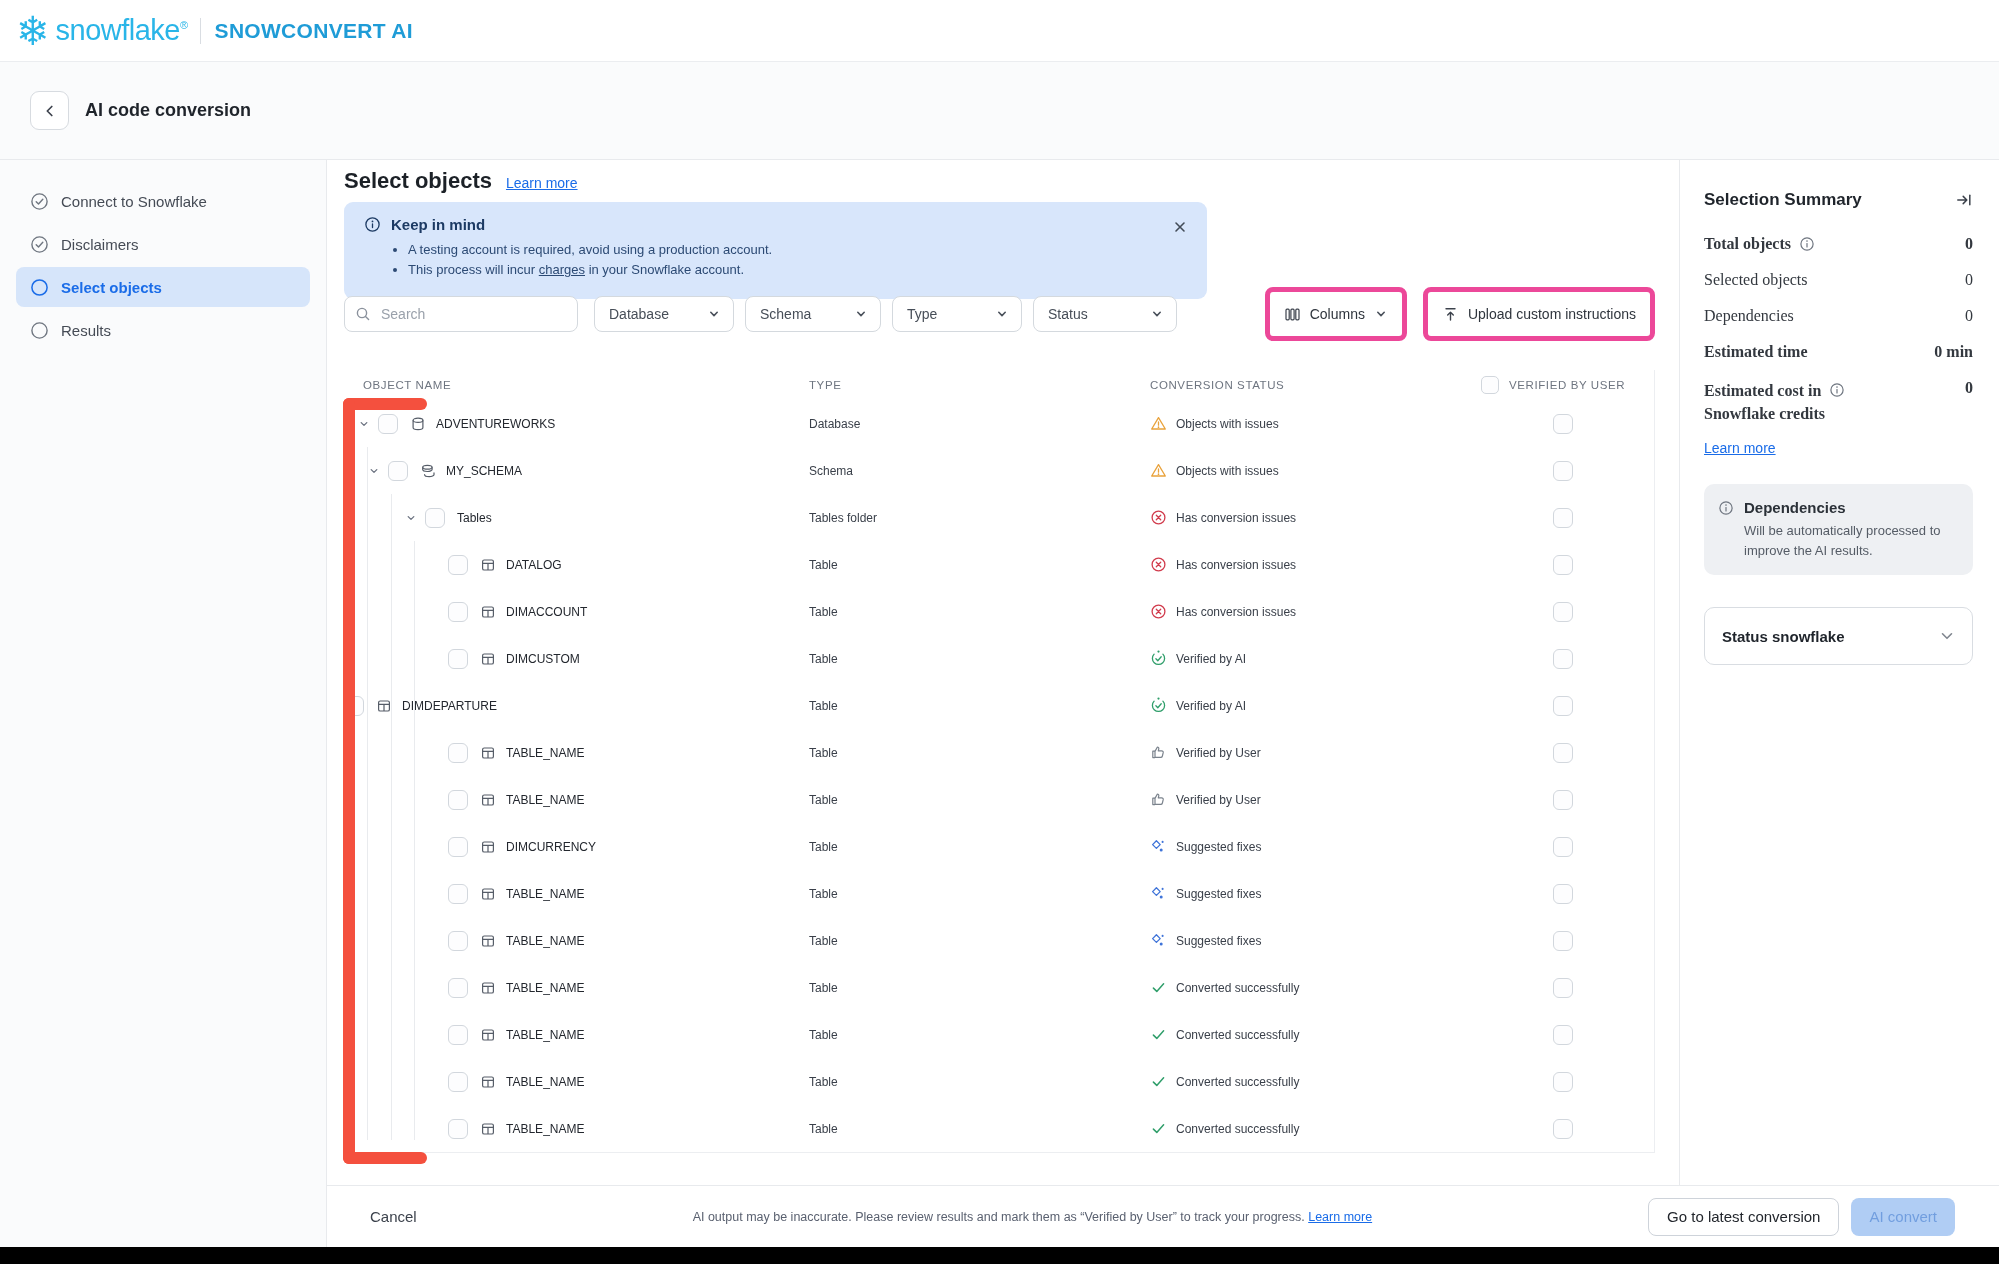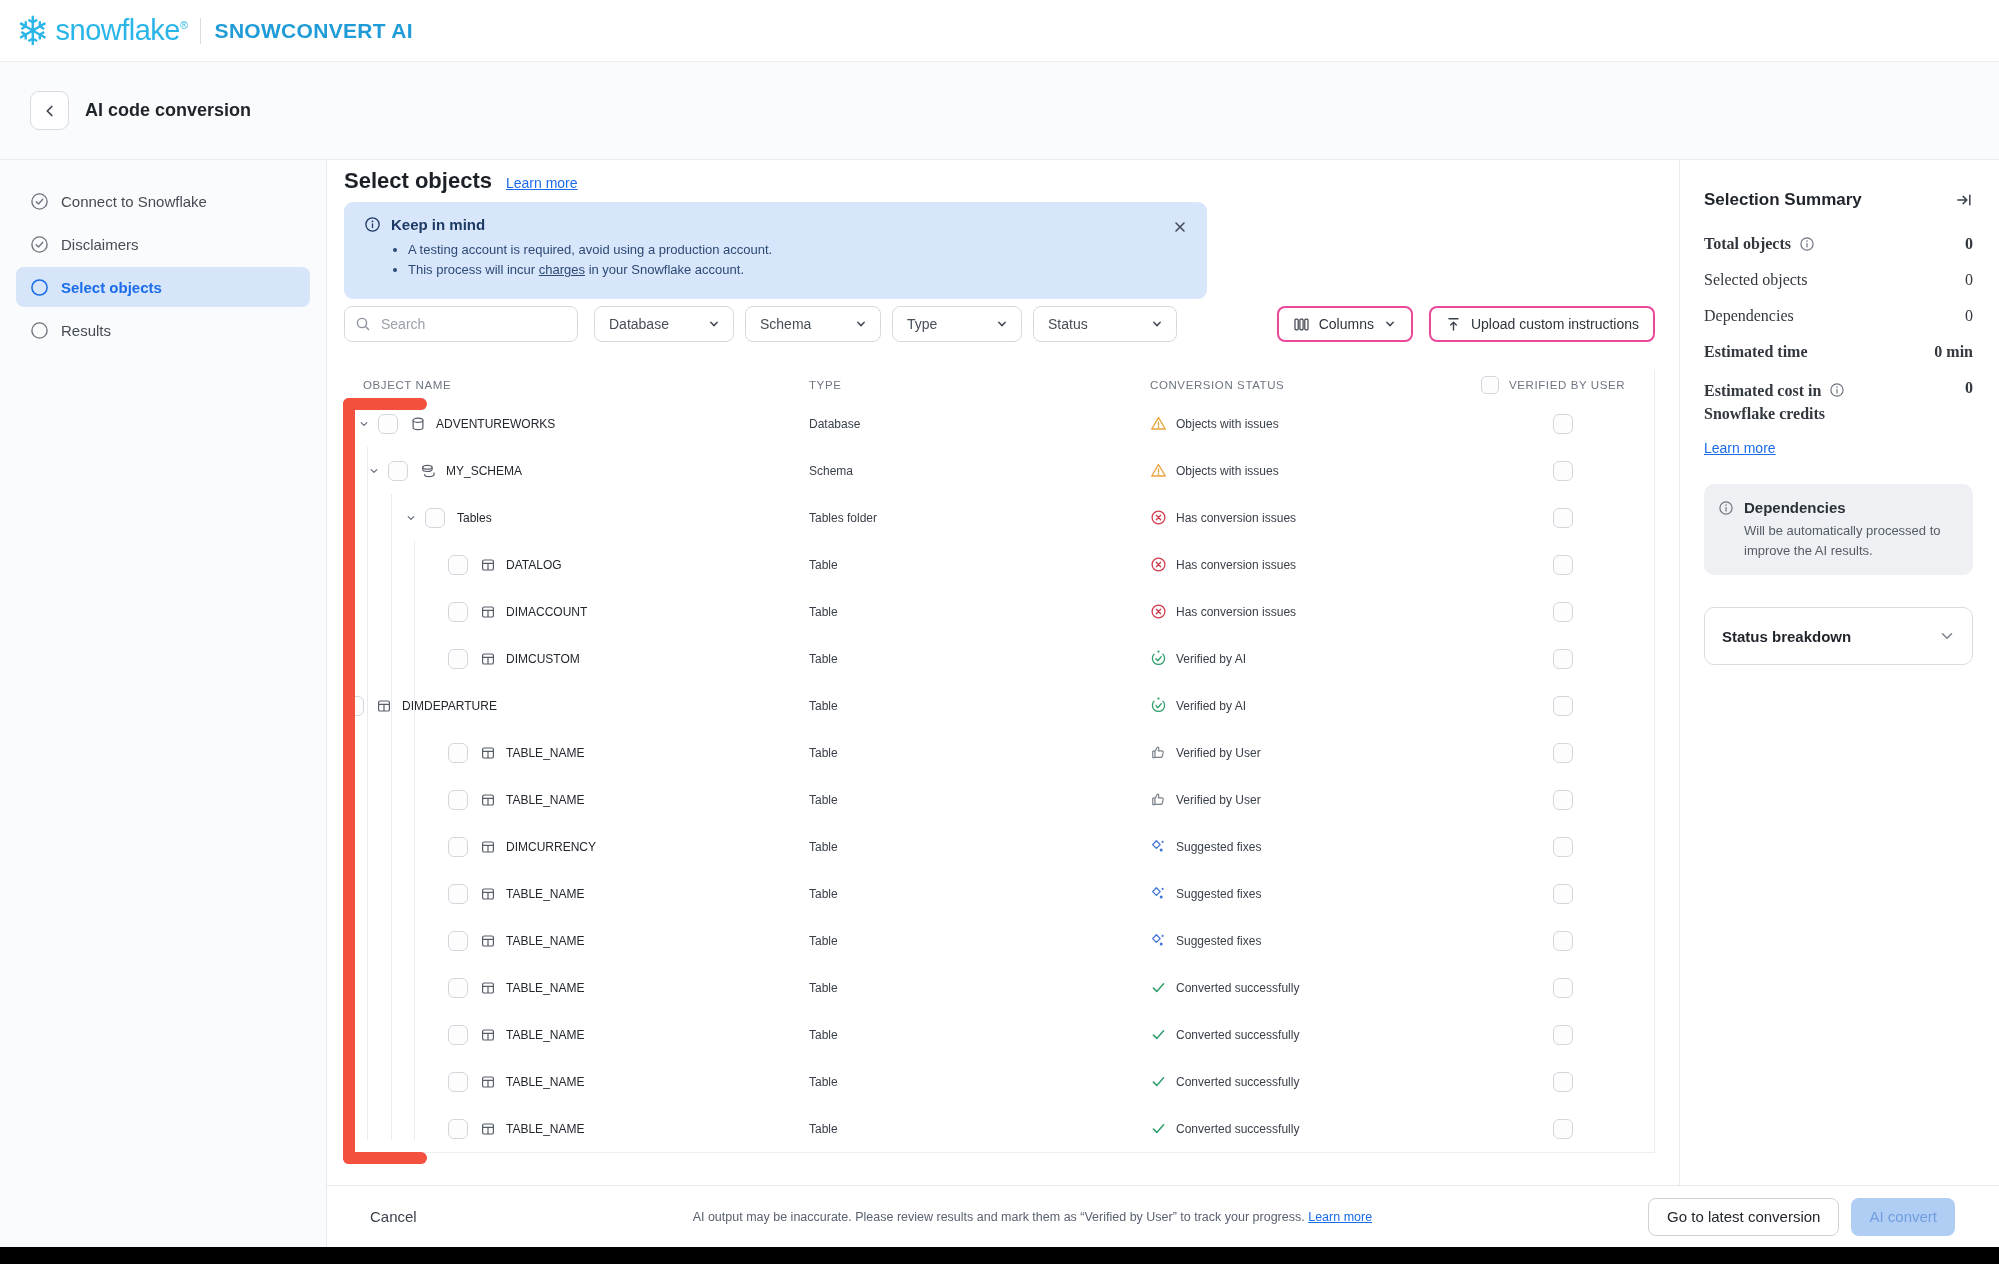--- a/index.html
+++ b/index.html
@@ -37,27 +37,27 @@
   .link{color:#1a6ce8;text-decoration:underline;cursor:pointer;}
   .m-learn{font-size:14px;}
   .banner{position:absolute;left:17px;top:42px;width:863px;height:97px;background:#d8e6fb;border-radius:9px;box-sizing:border-box;padding:14px 18px 12px 20px;}
   .banner-title-row{display:flex;align-items:center;gap:10px;color:#1c3a63;}
   .banner-title{font-size:15px;font-weight:700;}
   .banner-bullets{margin:7px 0 0 0;padding-left:44px;color:#2c4a74;font-size:13px;line-height:1.55;}
   .banner-bullets li{margin:0;}
   .banner-close{position:absolute;right:16px;top:14px;width:22px;height:22px;display:flex;align-items:center;justify-content:center;cursor:pointer;color:#424b57;font-size:16px;}
   .u{text-decoration:underline;cursor:pointer;}
   
-  .filters{position:absolute;left:17px;top:146px;width:1311px;height:36px;display:flex;align-items:center;}
+  .filters{position:absolute;left:17px;top:136px;width:1311px;height:36px;display:flex;align-items:center;}
   .search-box{width:234px;height:36px;border:1px solid #d4d9de;border-radius:8px;background:#fff;display:flex;align-items:center;padding:0 10px;box-sizing:border-box;margin-right:16px;}
   .search-box input{border:none;outline:none;width:100%;font-size:14px;color:#3a404a;background:transparent;margin-left:8px;font-family:inherit;}
   .search-box input::placeholder{color:#9aa1ab;}
   .drop{height:36px;border:1px solid #d4d9de;border-radius:8px;background:#fff;display:flex;align-items:center;justify-content:space-between;padding:0 12px 0 14px;box-sizing:border-box;margin-right:11px;font-size:14px;color:#474e58;cursor:pointer;}
   .btn-right-group{margin-left:auto;display:flex;gap:16px;}
-  .toolbtn{height:36px;border:2px solid #ec4899;border-radius:8px;background:#fff;display:flex;align-items:center;gap:9px;padding:0 14px;box-sizing:border-box;font-size:14px;color:#2f353d;cursor:pointer;}
+  .toolbtn{height:54px;border:5px solid #ec4899;border-radius:8px;background:#fff;display:flex;align-items:center;gap:9px;padding:0 14px;box-sizing:border-box;font-size:14px;color:#2f353d;cursor:pointer;}
   
   .objects-table{position:absolute;left:17px;top:210px;width:1311px;border-right:1px solid #eceef1;border-bottom:1px solid #eceef1;box-sizing:border-box;}
   .thead{display:grid;grid-template-columns:465px 341px 331px 1fr;height:30px;align-items:center;font-size:11.5px;letter-spacing:0.6px;color:#6e7580;}
   .thead .h-name{padding-left:19px;}
   .h-verify{display:flex;align-items:center;gap:10px;}
   .trow{display:grid;grid-template-columns:465px 341px 331px 1fr;height:47px;align-items:center;font-size:12px;}
   .cell-name{display:flex;align-items:center;color:#23272e;}
   .cell-type,.cell-status{color:#3a404a;}
   .cell-status{display:flex;align-items:center;gap:9px;}
   .cell-verify{display:flex;align-items:center;padding-left:72px;}
@@ -743,21 +743,21 @@
             <path d="M8 7.5v3.4" stroke="#6f7680" stroke-width="1.2" stroke-linecap="round"></path>
             <circle cx="8" cy="5.1" r="0.8" fill="#6f7680"></circle>
           </svg>
         </span>
       <span class="dep-title">Dependencies</span>
     </div>
     <div class="dep-body">Will be automatically processed to improve the AI results.</div>
   </div>
 
   <div class="breakdown">
-    <span class="bd-lbl">Status breakdown</span>
+    <span class="bd-lbl">Status snowflake</span>
     <span>
         <svg width="18" height="18" viewBox="0 0 18 18" fill="none" xmlns="http://www.w3.org/2000/svg">
           <path d="M4.5 6.8 9 11.3l4.5-4.5" stroke="#80868f" stroke-width="1.6" stroke-linecap="round" stroke-linejoin="round"></path>
         </svg>
       </span>
   </div>
 </div>
 
 <div class="footer">
   <span class="f-cancel">Cancel</span>

